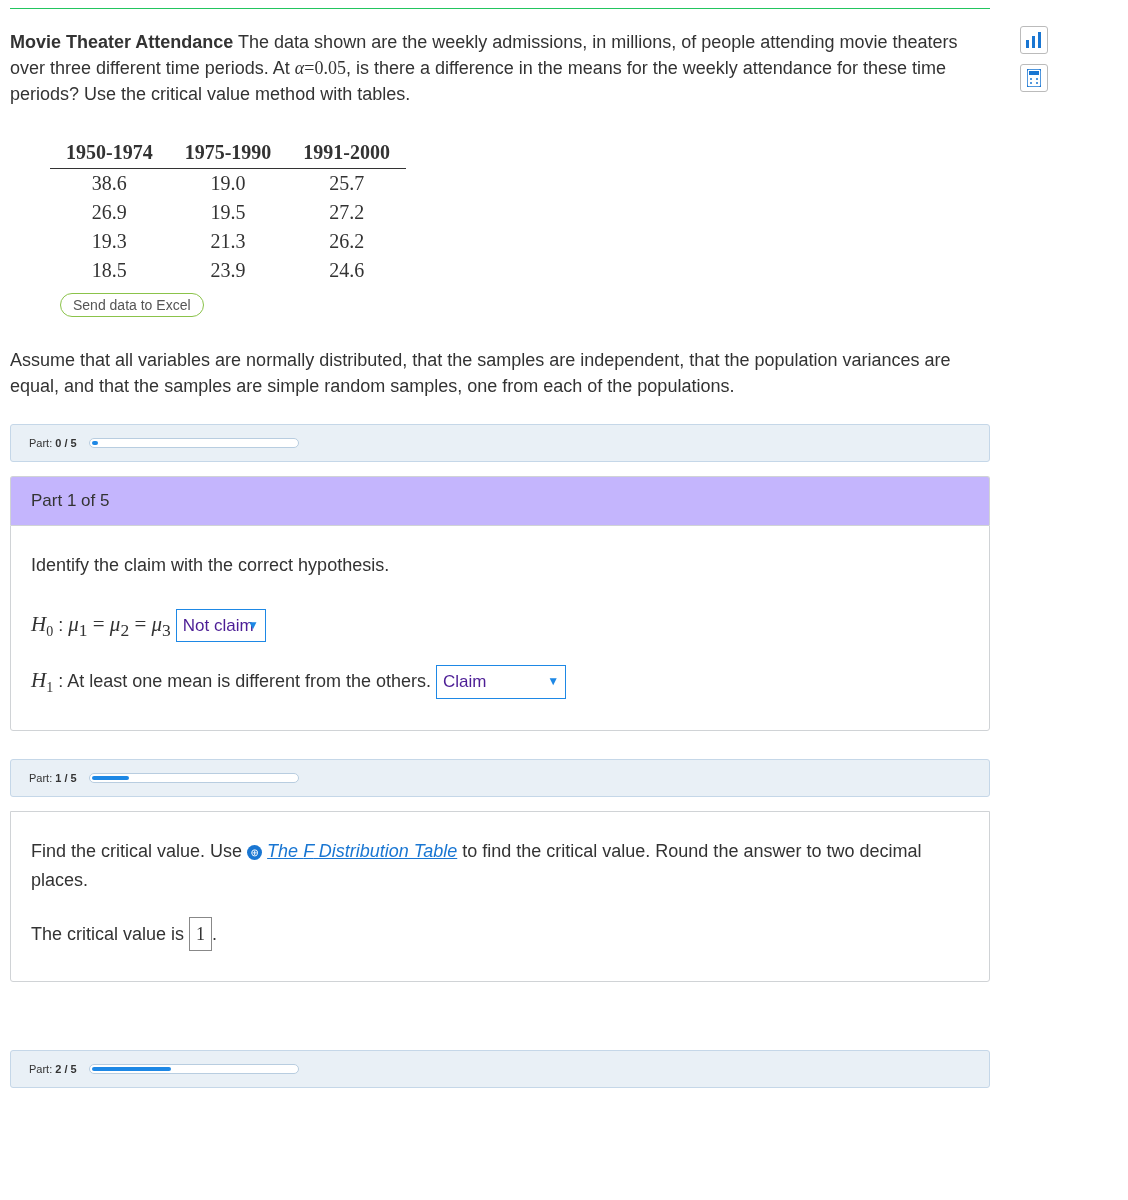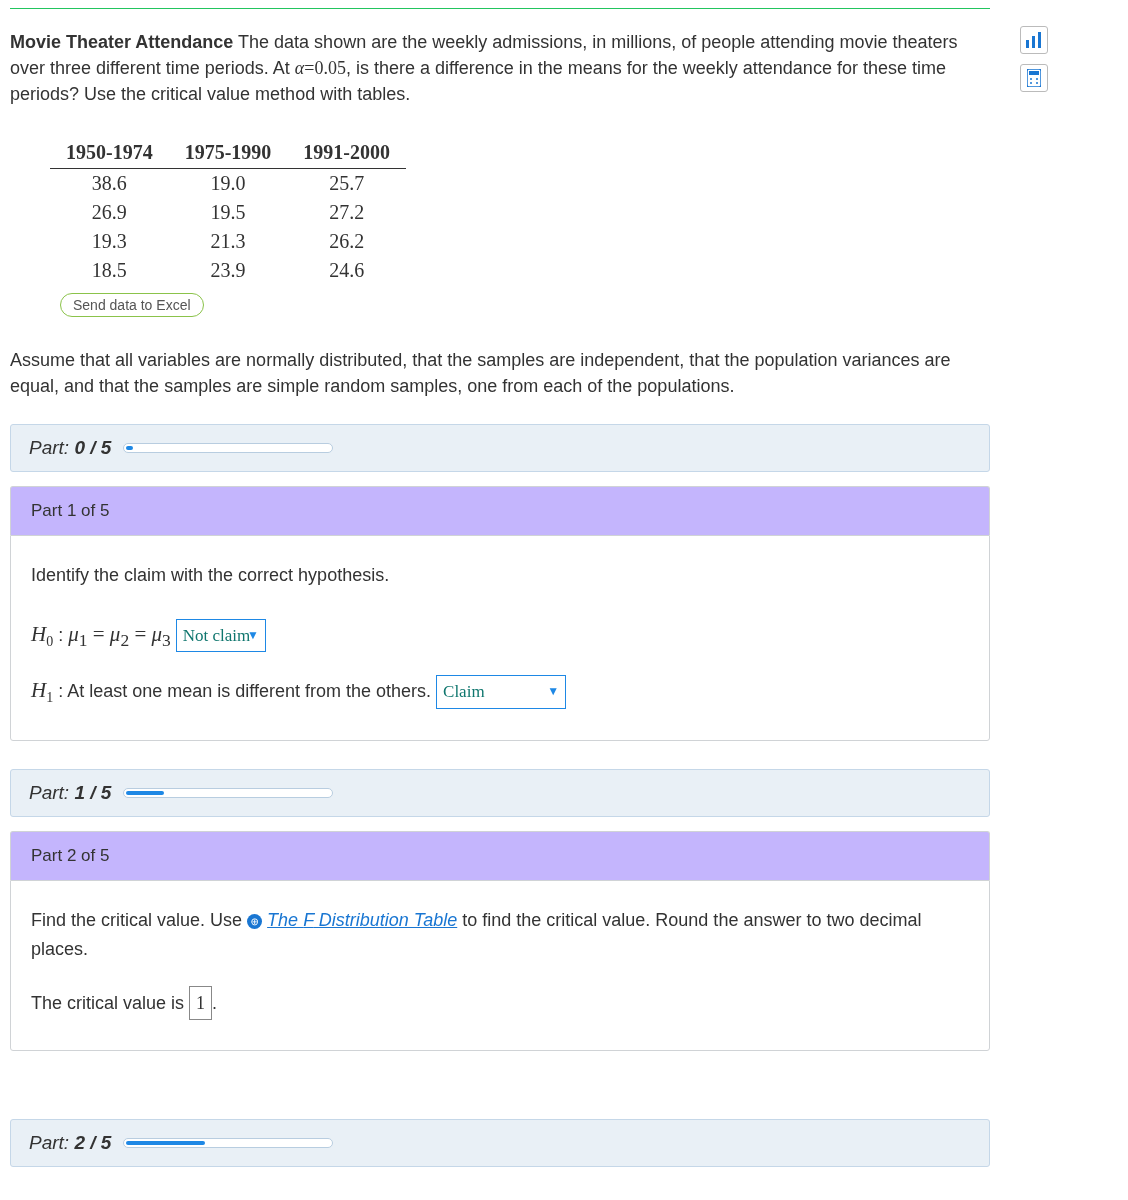--- a/index.html
+++ b/index.html
@@ -6,28 +6,28 @@
   body { font-family: Verdana, Arial, sans-serif; font-size: 18px; color: #333; background: #fff; width: 1128px; }
   .main-container { padding: 8px 10px 0 10px; position: relative; width: 1000px; }
   .problem-statement { border-top: 1px solid #22c55e; padding: 20px 0 15px 0; line-height: 1.45; color: #333; }
   .problem-title { font-weight: bold; }
   .data-table { border-collapse: collapse; margin: 15px 0 8px 40px; font-family: "Times New Roman", serif; font-size: 20px; }
   .data-table th { font-weight: bold; padding: 4px 16px; text-align: center; border-bottom: 1px solid #333; }
   .data-table td { padding: 3px 16px; text-align: center; }
   .excel-btn { display: inline-block; margin-left: 50px; border: 1px solid #8BC34A; border-radius: 14px; padding: 3px 12px; font-size: 14px; color: #555; background: #fff; cursor: pointer; }
   .assumptions { margin: 30px 0 25px 0; line-height: 1.45; }
   .part-progress-bar { background: #e9f0f6; border: 1px solid #c5d7e8; border-radius: 3px; padding: 12px 18px; display: flex; align-items: center; gap: 12px; margin-bottom: 14px; }
-  .part-progress-label { font-size: 19px; font-style: italic; }
+  .part-progress-label { font-size: 11px; }
   .progress-track { display: inline-block; width: 210px; height: 10px; background: #fff; border: 1px solid #b8cde0; border-radius: 5px; position: relative; overflow: hidden; }
   .progress-fill { position: absolute; left: 2px; top: 2px; height: 4px; background: #1e88e5; border-radius: 3px; }
   .section-header { background: #c4b5fd; border: 1px solid #d0d3d6; border-bottom: none; border-radius: 3px 3px 0 0; padding: 14px 20px; font-size: 17px; }
   .section-body { border: 1px solid #d0d3d6; border-top: 1px solid #d0d3d6; border-radius: 0 0 3px 3px; padding: 25px 20px 30px 20px; margin-bottom: 28px; line-height: 1.6; }
   .math-label { font-family: "Times New Roman", serif; font-style: italic; font-size: 21px; }
   .math-sub { font-style: normal; font-size: 14px; vertical-align: sub; }
-  .dropdown { display: inline-block; border: 1px solid #1e88e5; padding: 2px 6px; font-size: 17px; color: #0f766e; cursor: pointer; min-width: 90px; position: relative; background: #fff; font-family: Liberation Serif, serif; }
+  .dropdown { display: inline-block; border: 1px solid #1e88e5; padding: 2px 6px; font-size: 17px; color: #4c1d95; cursor: pointer; min-width: 90px; position: relative; background: #fff; }
   .dropdown::after { content: "▼"; font-size: 12px; color: #1e88e5; position: absolute; right: 6px; top: 6px; }
   .dropdown.wide { min-width: 130px; }
   .link-icon { display: inline-block; width: 15px; height: 15px; background: #1976d2; border-radius: 50%; color: #fff; font-size: 10px; text-align: center; line-height: 15px; vertical-align: middle; }
   .link-text { color: #1976d2; text-decoration: underline; font-style: italic; }
   .input-box { display: inline-block; border: 1px solid #888; padding: 2px 6px; min-width: 22px; text-align: center; font-family: "Times New Roman", serif; font-size: 18px; }
   .side-icons { position: absolute; right: -48px; top: 26px; display: flex; flex-direction: column; gap: 10px; }
   .side-icon { width: 28px; height: 28px; border: 1px solid #bbb; border-radius: 3px; display: flex; align-items: center; justify-content: center; color: #1976d2; font-size: 15px; cursor: pointer; }
   .bottom-bar { position: relative; margin-left: 10px; width: 980px; }
   .alpha { font-family: "Times New Roman", serif; font-style: italic; }
 </style>
@@ -116,21 +116,20 @@
     </div>
   </div>
 
   <div class="part-progress-bar">
     <span class="part-progress-label"><span>Part: </span><b>1 / 5</b></span>
     <span class="progress-track">
         <span class="progress-fill" id="fill1" style="width: 18%;"></span>
       </span>
   </div>
 
-  <div class="section-header">Part 2 of 5</div>
   <div class="section-body">
     <div style="margin-bottom:22px;">
       <span>Find the critical value. Use </span><span class="link-icon">⊕</span> <span class="link-text">The <i>F</i> Distribution Table</span><span> to find the critical value. Round the answer to two decimal places.</span>
     </div>
     <div>
       <span>The critical value is </span>
       <span class="input-box">1</span><span>.</span>
     </div>
   </div>
 

